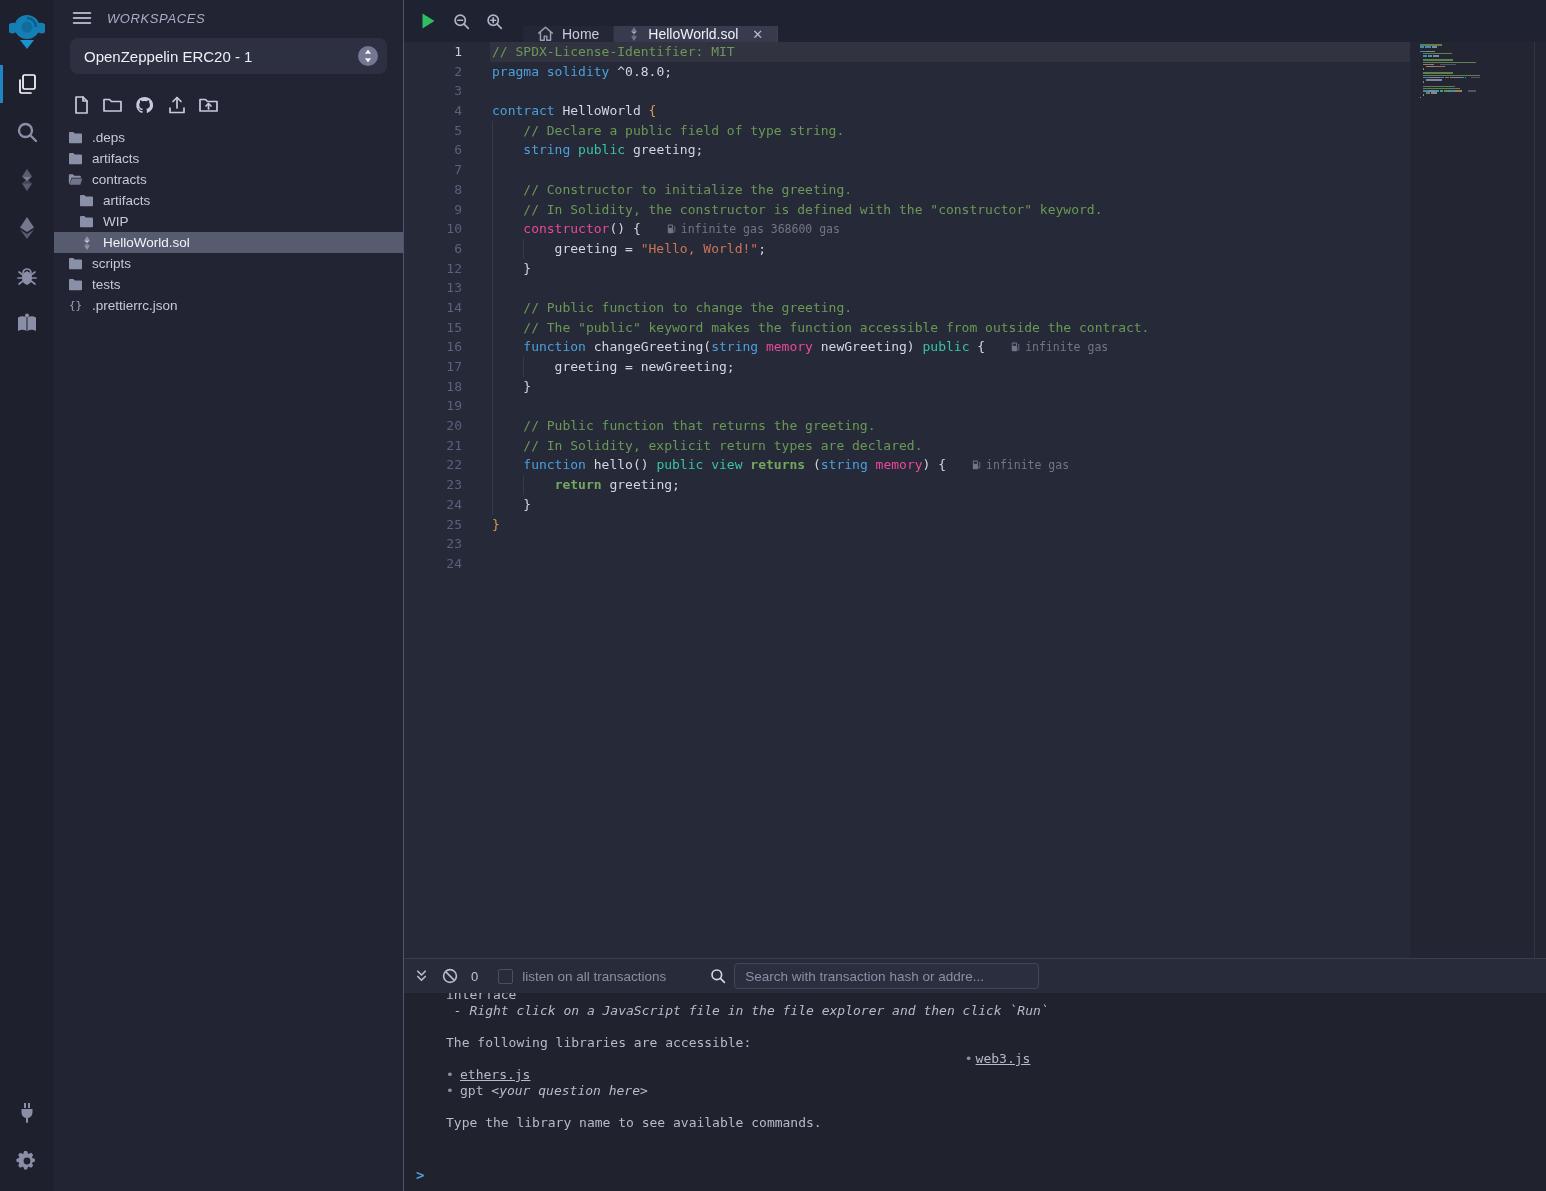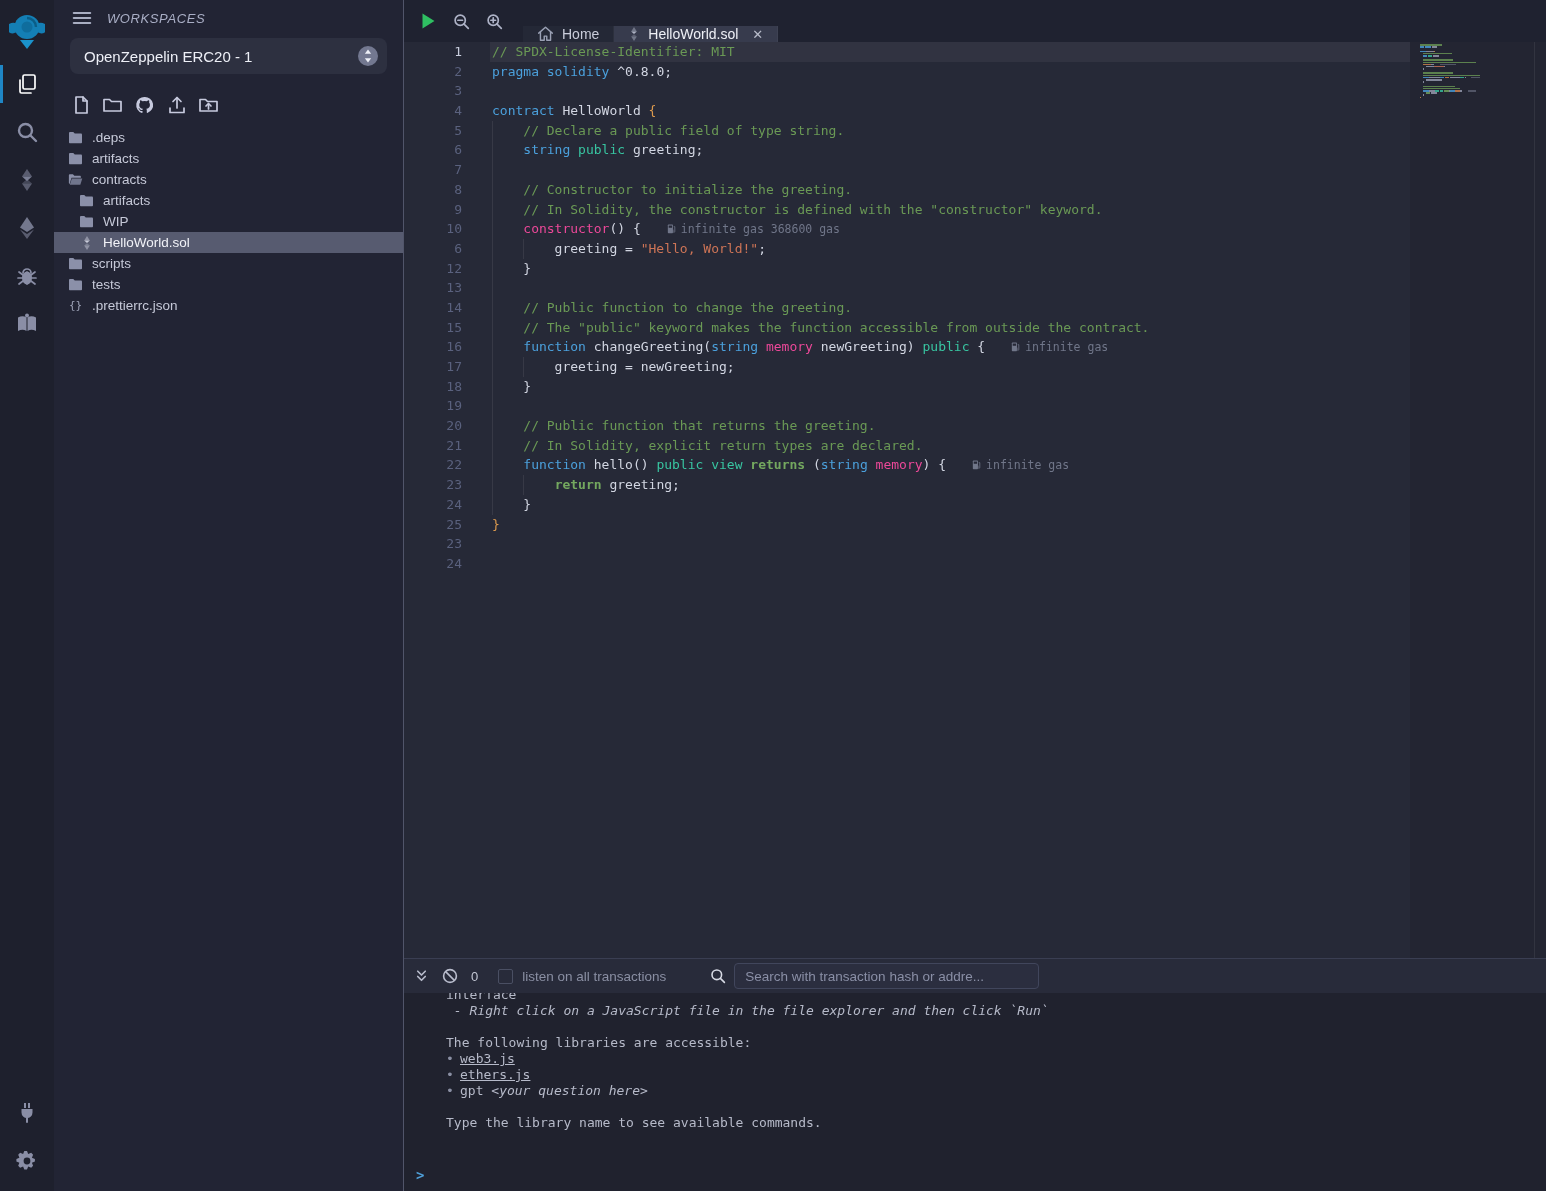--- a/index.html
+++ b/index.html
@@ -597,21 +597,21 @@
               <line x1="13" y1="13" x2="18" y2="18"></line>
             </svg>
         </span>
         <input class="tsearch" placeholder="Search with transaction hash or addre..." style="">
       </div>
       <div class="tcontent" id="term">
           <div class="tline clip"><span>interface</span></div>
           <div class="tline"><span class="seg-it"> - Right click on a JavaScript file in the file explorer and then click `Run`</span></div>
           <div class="tline">&nbsp;</div>
           <div class="tline"><span>The following libraries are accessible:</span></div>
-          <div class="tline" style="margin-left: 14px;"><span class="bdot">•</span><span class="seg-link">web3.js</span></div>
+          <div class="tline" style="margin-left: 14px; text-align: center;"><span class="bdot">•</span><span class="seg-link">web3.js</span></div>
           <div class="tline" style="margin-left: 14px;"><span class="bdot">•</span><span class="seg-link">ethers.js</span></div>
           <div class="tline" style="margin-left: 14px;"><span class="bdot">•</span><span>gpt </span><span class="seg-it">&lt;your question here&gt;</span></div>
           <div class="tline">&nbsp;</div>
           <div class="tline"><span>Type the library name to see available commands.</span></div>
         </div>
       <div class="prompt">&gt;</div>
     </div>
   </main>
 </div>
 

